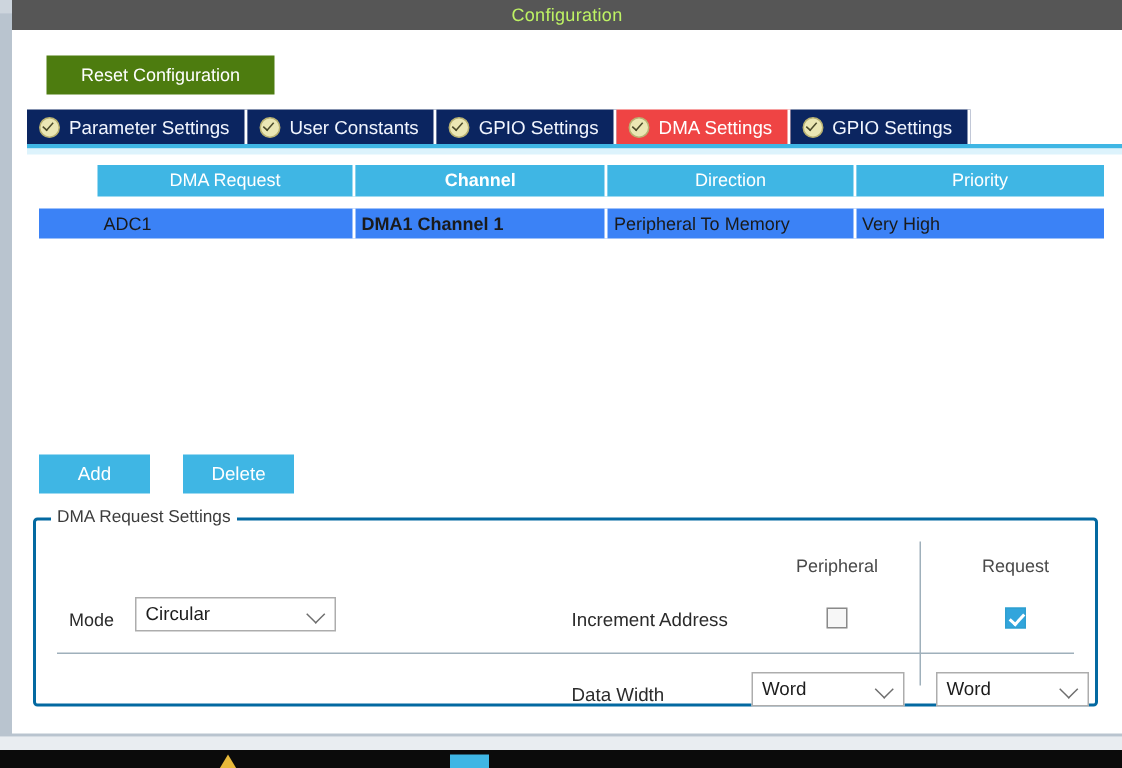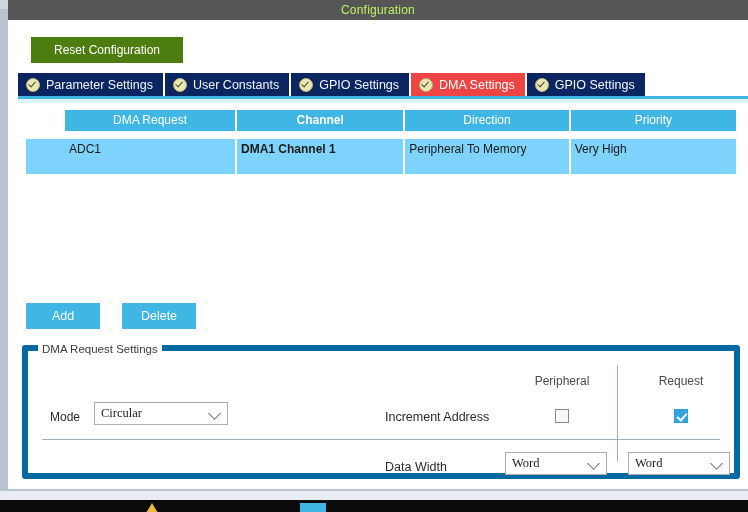--- a/index.html
+++ b/index.html
@@ -170,23 +170,23 @@
     font-size: 12px;
     line-height: 21px;
     text-align: center;
     border-right: 2px solid #ffffff;
     box-sizing: border-box;
   }
   .th:last-child { border-right: none; }
 
   .table-row {
     display: flex;
-    height: 35px;
+    height: 20px;
     margin-top: 8px;
-    background: #7dd3fc;
+    background: #3b82f6;
     cursor: pointer;
   }
   .td {
     font-size: 12px;
     line-height: 20px;
     color: #1a1a1a;
     padding-left: 4px;
     border-right: 2px solid #ffffff;
     box-sizing: border-box;
     overflow: hidden;
@@ -218,21 +218,21 @@
     cursor: pointer;
     padding: 0;
   }
 
   
   .groupbox {
     position: absolute;
     left: 14px; top: 325px;
     width: 706px;
     height: 122px;
-    border: 6px solid #0369a1;
+    border: 2px solid #0369a1;
     border-radius: 3px;
     background: #ffffff;
   }
   .groupbox-legend {
     position: absolute;
     left: 10px; top: -8px;
     background: #ffffff;
     padding: 0 4px;
     font-size: 11.5px;
     color: #3c3c3c;
@@ -280,21 +280,20 @@
     background: #ffffff;
     box-sizing: border-box;
     font-size: 12.5px;
     color: #1c1c1c;
     cursor: pointer;
   }
   .select-text {
     position: absolute;
     left: 6px; top: 0;
     line-height: inherit;
-    font-family: Liberation Serif, serif;
   }
   .chevron {
     position: absolute;
     right: 8px;
     top: 50%;
     width: 8px; height: 8px;
     margin-top: -5px;
     border: solid #6e6e6e;
     border-width: 0 1.4px 1.4px 0;
     transform: rotate(45deg);

